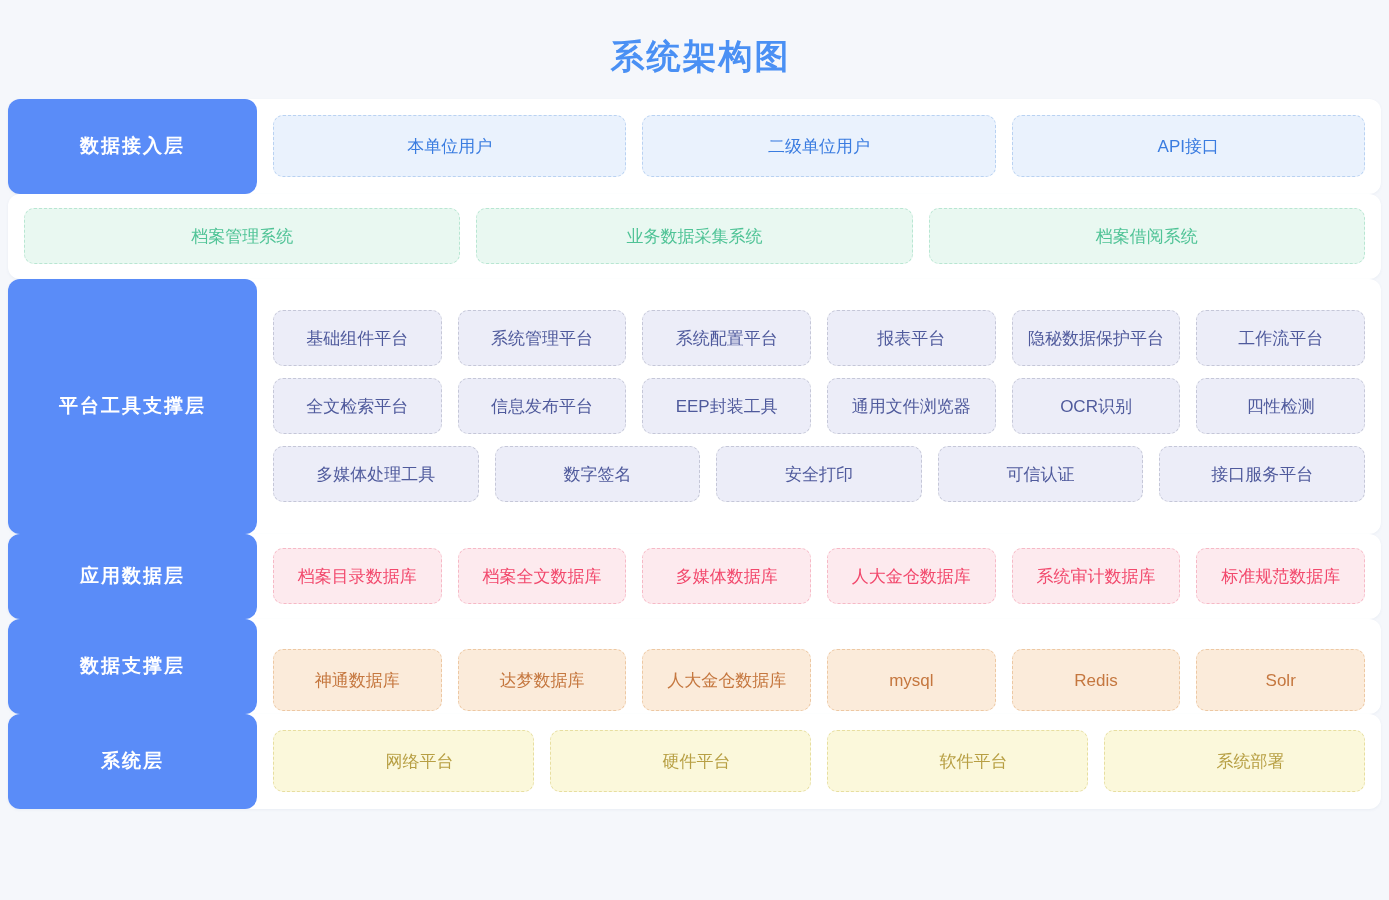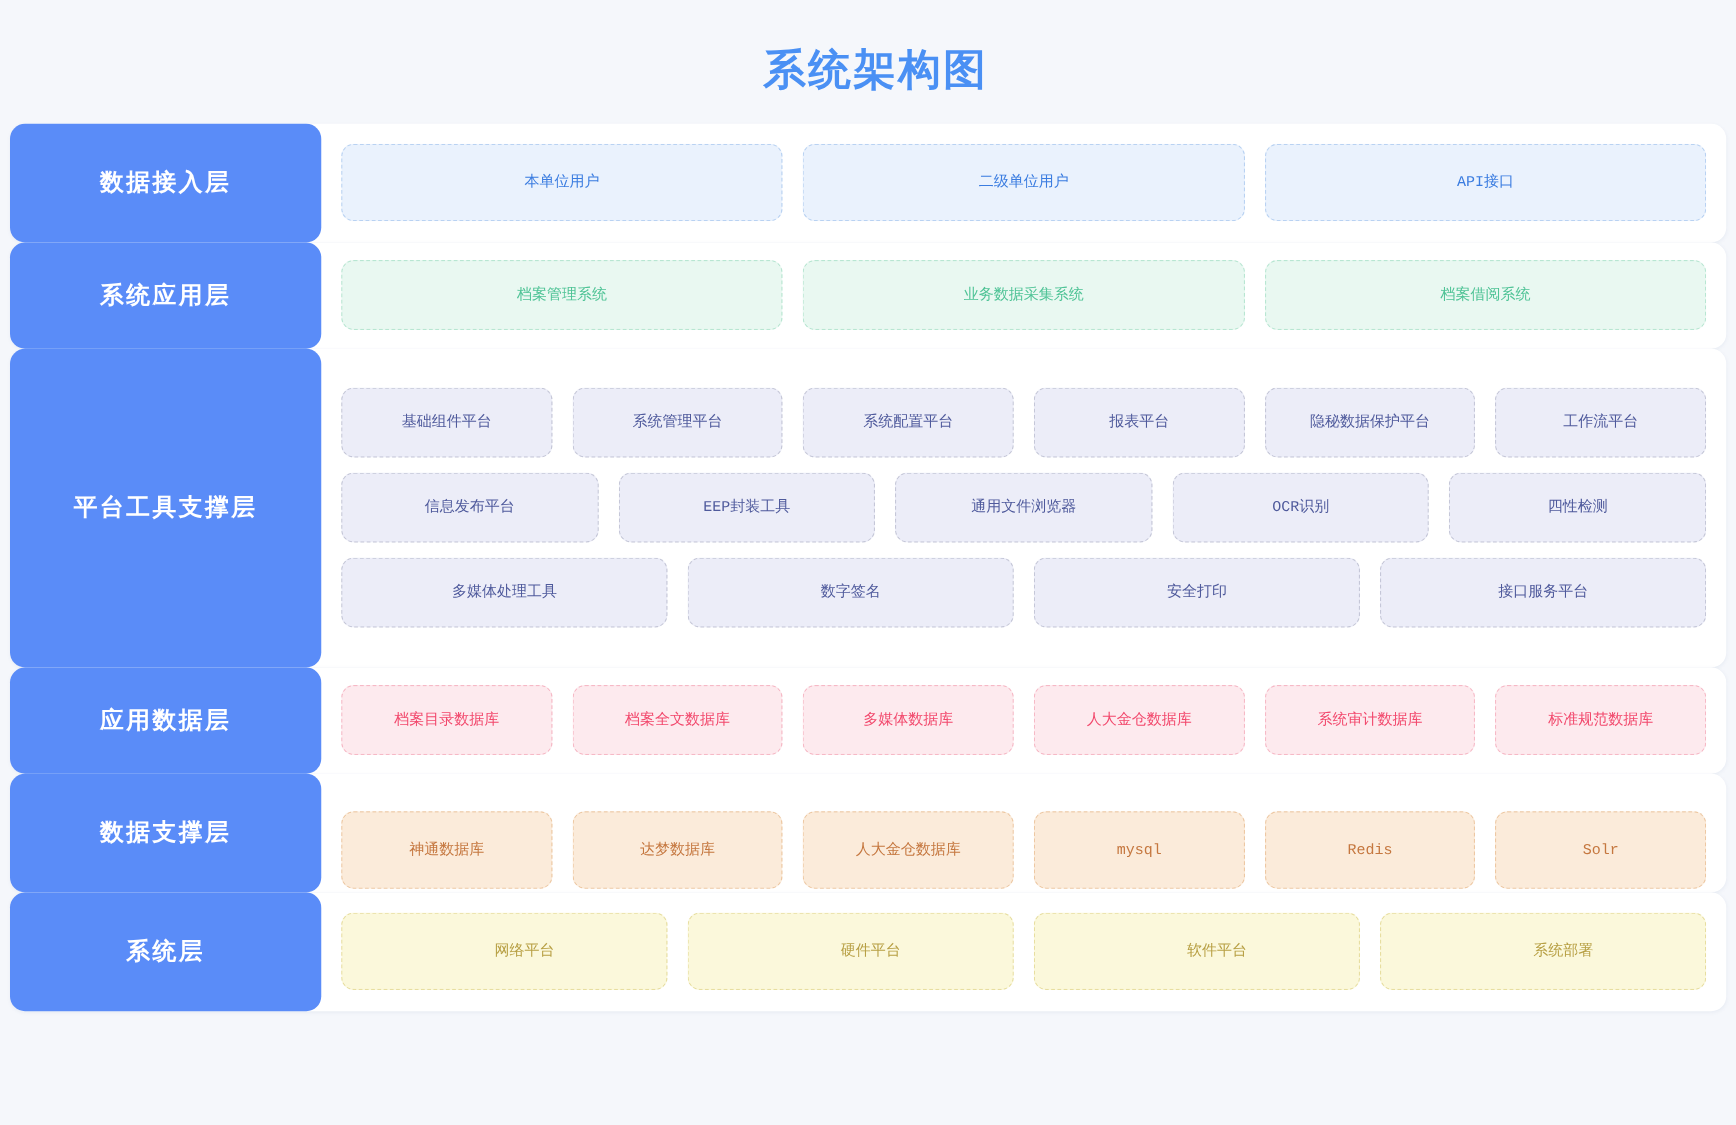--- a/index.html
+++ b/index.html
@@ -79,26 +79,25 @@
   }
   .node {
     flex: 1 1 0;
     min-width: 0;
     display: flex;
     align-items: center;
     justify-content: center;
     text-align: center;
     border-radius: 10px;
     border: 1px dashed #c9d6ea;
-    font-size: 12px;
+    font-size: 17px;
     line-height: 1.25;
     padding: 6px 4px;
     box-sizing: border-box;
     min-height: 56px;
-    font-family: Liberation Mono, monospace;
   }
   
   .theme-access .node {
     background: #eaf2fd;
     border-color: #b9d2f2;
     color: #3a7ce0;
   }
   
   .theme-app .node {
     background: #e9f8f1;
@@ -152,51 +151,52 @@
         <div class="layer-label">数据接入层</div>
         <div class="layer-content">
           <div class="box-row">
             <div class="node">本单位用户</div>
             <div class="node">二级单位用户</div>
             <div class="node">API接口</div>
           </div>
         </div>
       </div>
       <div class="layer-row theme-app row-app">
-        <div class="layer-label">系统应用层</div>
         <div class="layer-content">
           <div class="box-row">
             <div class="node">档案管理系统</div>
             <div class="node">业务数据采集系统</div>
             <div class="node">档案借阅系统</div>
           </div>
         </div>
       </div>
       <div class="layer-row theme-platform row-platform">
         <div class="layer-label">平台工具支撑层</div>
         <div class="layer-content">
           <div class="box-row">
             <div class="node">基础组件平台</div>
             <div class="node">系统管理平台</div>
             <div class="node">系统配置平台</div>
             <div class="node">报表平台</div>
             <div class="node">隐秘数据保护平台</div>
             <div class="node">工作流平台</div>
           </div>
           <div class="box-row">
+            <div class="node">全文检索平台</div>
             <div class="node">信息发布平台</div>
             <div class="node">EEP封装工具</div>
             <div class="node">通用文件浏览器</div>
             <div class="node">OCR识别</div>
             <div class="node">四性检测</div>
           </div>
           <div class="box-row">
             <div class="node">多媒体处理工具</div>
             <div class="node">数字签名</div>
             <div class="node">安全打印</div>
+            <div class="node">可信认证</div>
             <div class="node">接口服务平台</div>
           </div>
         </div>
       </div>
       <div class="layer-row theme-data row-data">
         <div class="layer-label">应用数据层</div>
         <div class="layer-content">
           <div class="box-row">
             <div class="node">档案目录数据库</div>
             <div class="node">档案全文数据库</div>

